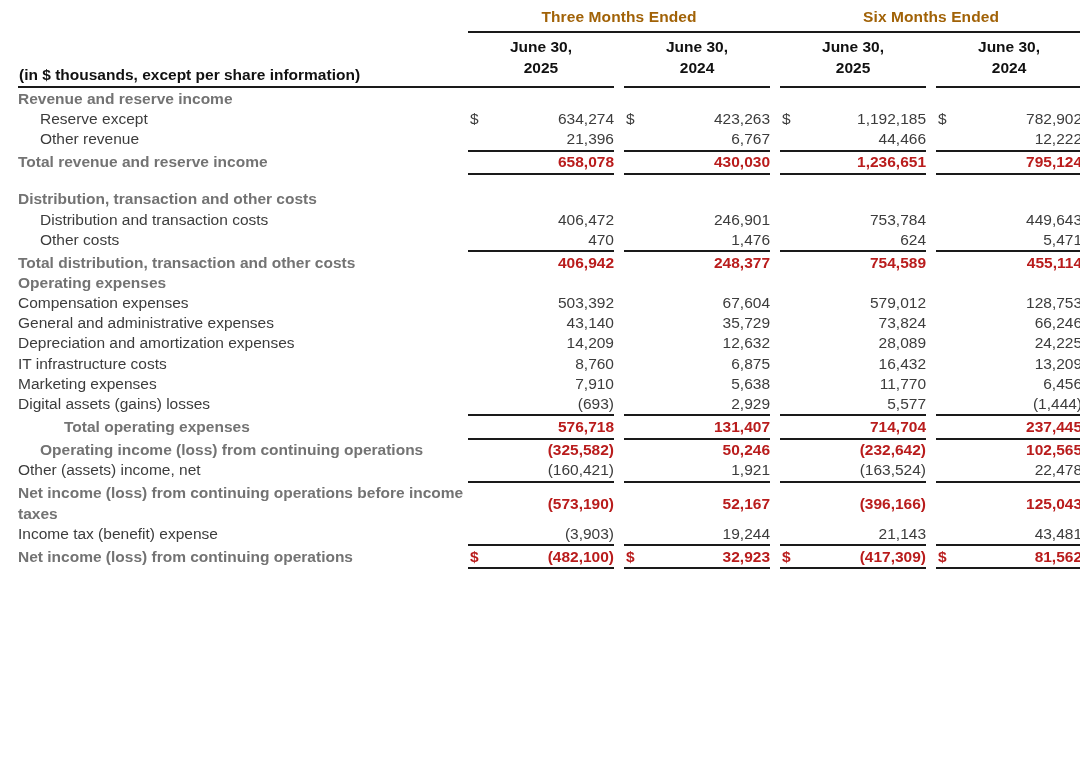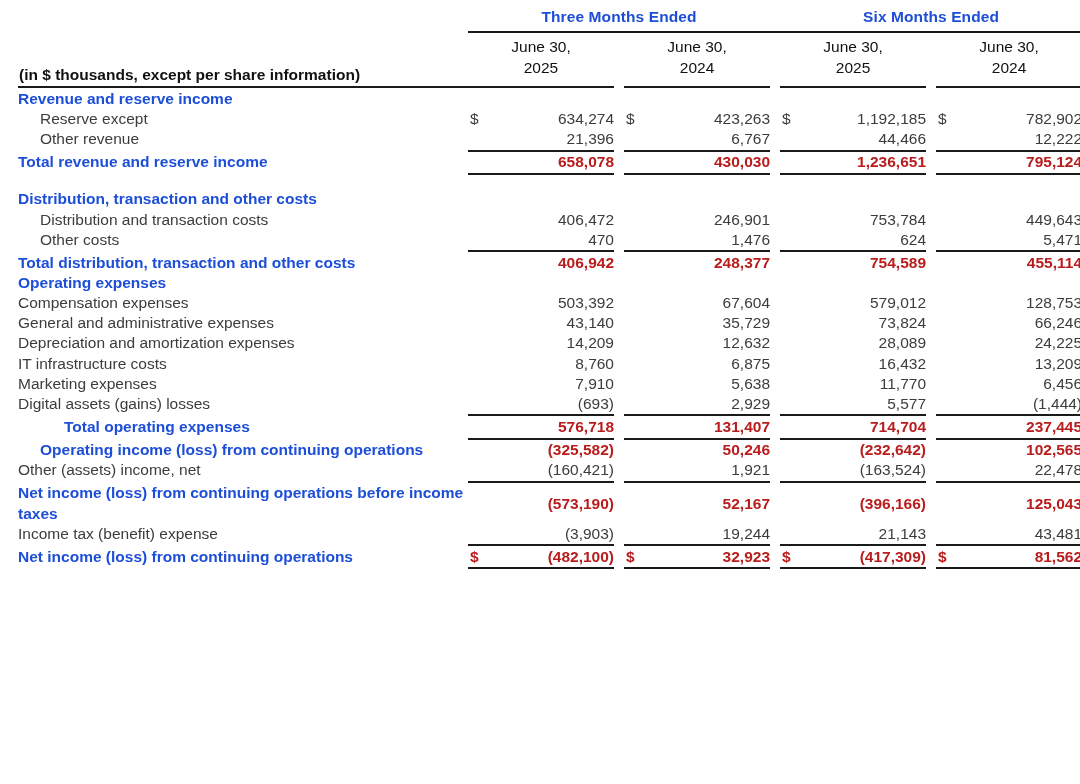--- a/index.html
+++ b/index.html
@@ -32,21 +32,21 @@
 
   
   col.c-label { width: 450px; }
   col.c-gap   { width: 10px; }
   col.c-num   { width: 146px; }
 
   
   .grp-title {
     text-align: center;
     font-weight: bold;
-    color: #1d4ed8;
+    color: #a16207;
     font-size: 15.5px;
     padding: 8px 0 4px 0;
     letter-spacing: .1px;
   }
   .grp-rule td {
     padding: 0;
     height: 3px;
   }
   .grp-rule .rule-in {
     border-top: 2.4px solid #1a1a1a;
@@ -56,21 +56,21 @@
   }
 
   .unit-note {
     font-weight: bold;
     color: #111111;
     font-size: 15.5px;
     vertical-align: bottom;
   }
   .date-head {
     text-align: center;
-    font-weight: normal;
+    font-weight: bold;
     color: #111111;
     font-size: 15.5px;
     line-height: 1.35;
     padding: 4px 0 6px 0;
     vertical-align: bottom;
   }
 
   .head-rule td { padding: 0; height: 4px; }
   .head-rule .rule-in {
     border-top: 2.4px solid #1a1a1a;
@@ -80,21 +80,21 @@
   
   tr.row > td { padding: 0; }
 
   .lbl {
     font-size: 15.5px;
     color: #3c3c3c;
     padding: 6px 0 6px 0;
     line-height: 1.3;
     vertical-align: middle;
   }
-  .lbl.bold { font-weight: bold; color: #1d4ed8; }
+  .lbl.bold { font-weight: bold; color: #737373; }
   .lbl.ind1 { padding-left: 22px; }
   .lbl.ind2 { padding-left: 46px; }
 
   .num {
     font-size: 15.5px;
     color: #3c3c3c;
     text-align: right;
     padding: 6px 2px 6px 0;
     vertical-align: middle;
     white-space: nowrap;

